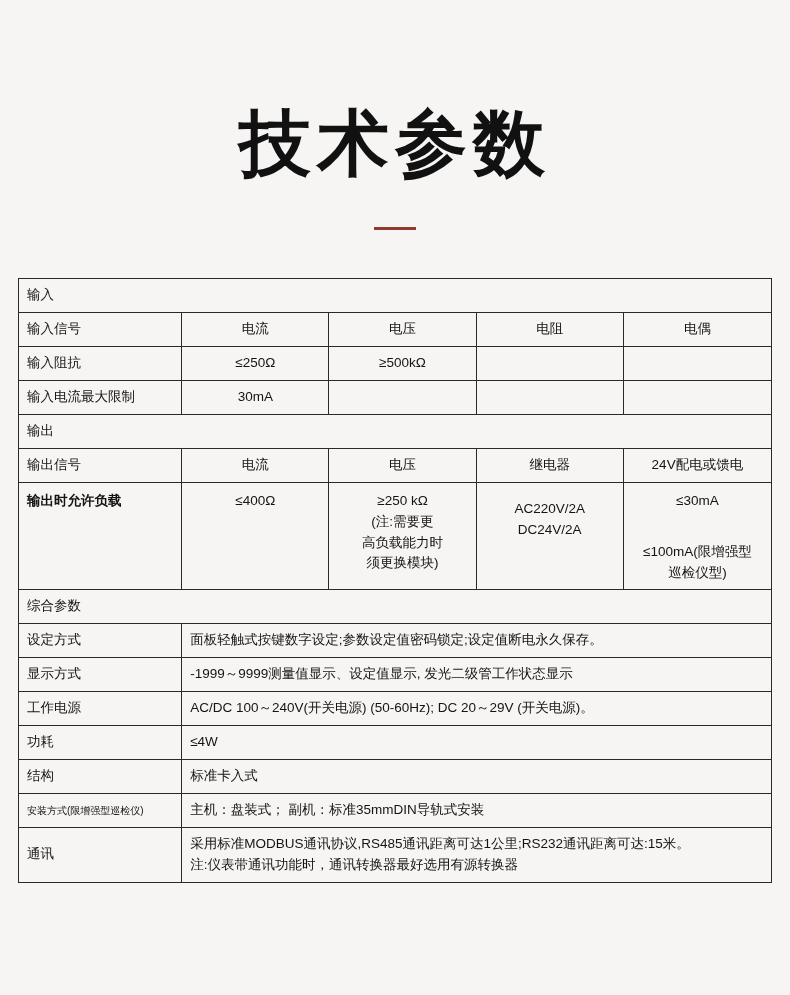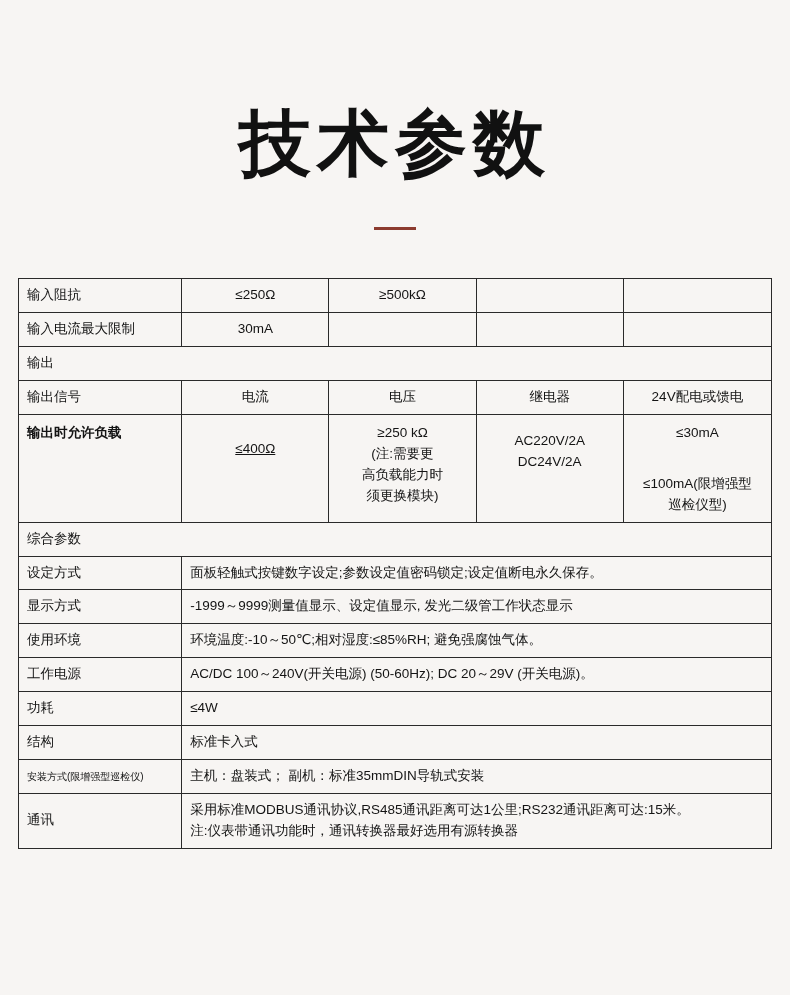--- a/index.html
+++ b/index.html
@@ -106,21 +106,31 @@
     <table class="spec">
       <colgroup>
         <col style="width:163px">
         <col style="width:147px">
         <col style="width:147px">
         <col style="width:147px">
         <col style="width:148px">
       </colgroup>
 
       <tbody>
-
+          <tr class="row-h">
+        <td class="label" colspan="5">输入</td>
+      </tr>
+
+      <tr class="row-h">
+        <td class="label">输入信号</td>
+        <td class="c">电流</td>
+        <td class="c">电压</td>
+        <td class="c">电阻</td>
+        <td class="c">电偶</td>
+      </tr>
 
       <tr class="row-h">
         <td class="label">输入阻抗</td>
         <td class="c">≤250Ω</td>
         <td class="c">≥500kΩ</td>
         <td class="c"></td>
         <td class="c"></td>
       </tr>
 
       <tr class="row-h">
@@ -139,21 +149,21 @@
       <tr class="row-h">
         <td class="label">输出信号</td>
         <td class="c">电流</td>
         <td class="c">电压</td>
         <td class="c">继电器</td>
         <td class="c">24V配电或馈电</td>
       </tr>
 
       <tr class="tall">
         <td class="label" style="vertical-align:top; padding-top:8px;font-weight:bold;">输出时允许负载</td>
-        <td class="c" style="vertical-align:top; padding-top:24px;text-decoration:underline;">≤400Ω</td>
+        <td class="c" style="vertical-align:top; padding-top:8px;">≤400Ω</td>
         <td class="multi" style="vertical-align:top; padding-top:8px;">
           <span>≥250 kΩ</span>
           <span>(注:需要更</span>
           <span>高负载能力时</span>
           <span>须更换模块)</span>
         </td>
         <td class="multi" style="vertical-align:top; padding-top:16px;">
           <span>AC220V/2A</span>
           <span>DC24V/2A</span>
         </td>
@@ -173,24 +183,20 @@
       <tr class="row-h">
         <td class="label">设定方式</td>
         <td class="l" colspan="4">面板轻触式按键数字设定;参数设定值密码锁定;设定值断电永久保存。</td>
       </tr>
 
       <tr class="row-h">
         <td class="label">显示方式</td>
         <td class="l" colspan="4">-1999～9999测量值显示、设定值显示, 发光二级管工作状态显示</td>
       </tr>
 
-      <tr class="row-h">
-        <td class="label">使用环境</td>
-        <td class="l" colspan="4">环境温度:-10～50℃;相对湿度:≤85%RH; 避免强腐蚀气体。</td>
-      </tr>
 
       <tr class="row-h">
         <td class="label">工作电源</td>
         <td class="l" colspan="4">AC/DC 100～240V(开关电源) (50-60Hz); DC 20～29V (开关电源)。</td>
       </tr>
 
       <tr class="row-h">
         <td class="label">功耗</td>
         <td class="l" colspan="4">≤4W</td>
       </tr>

